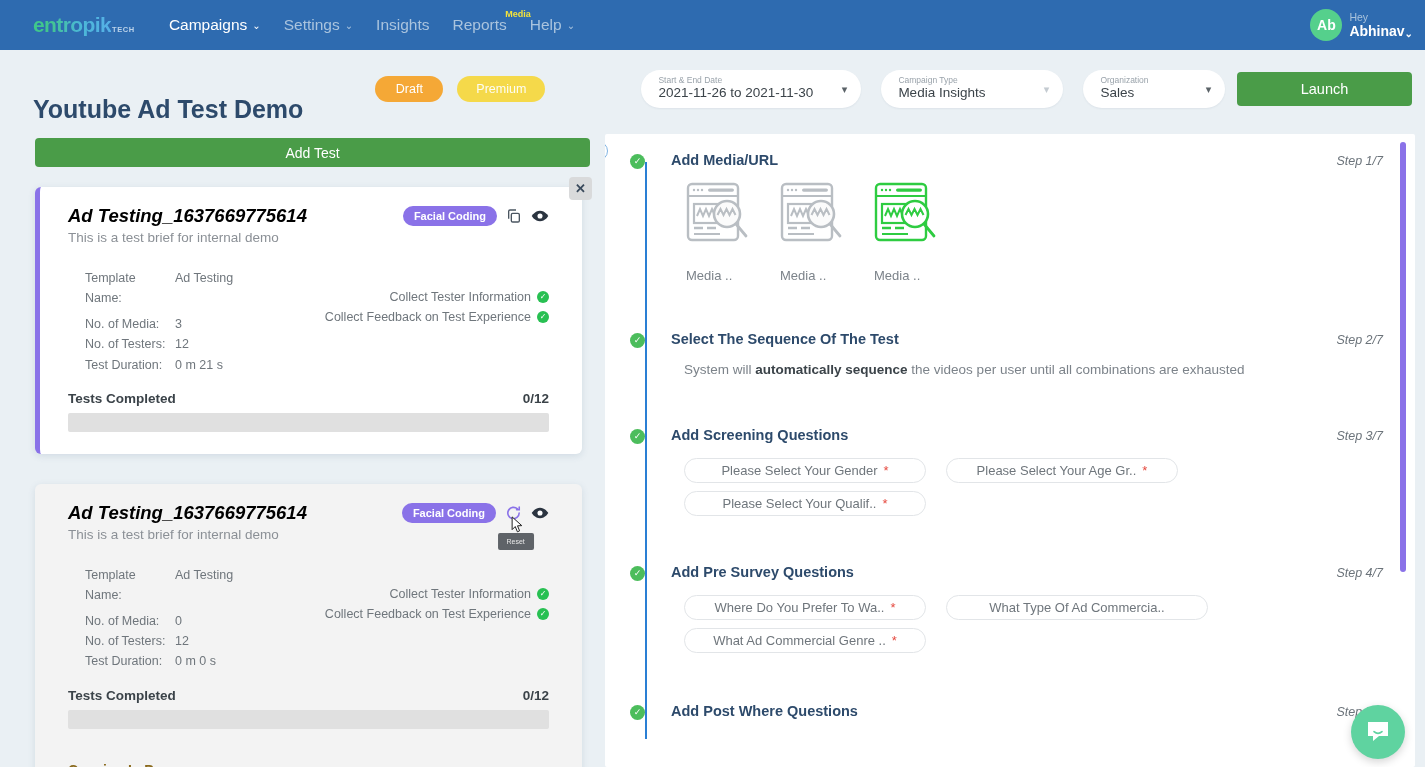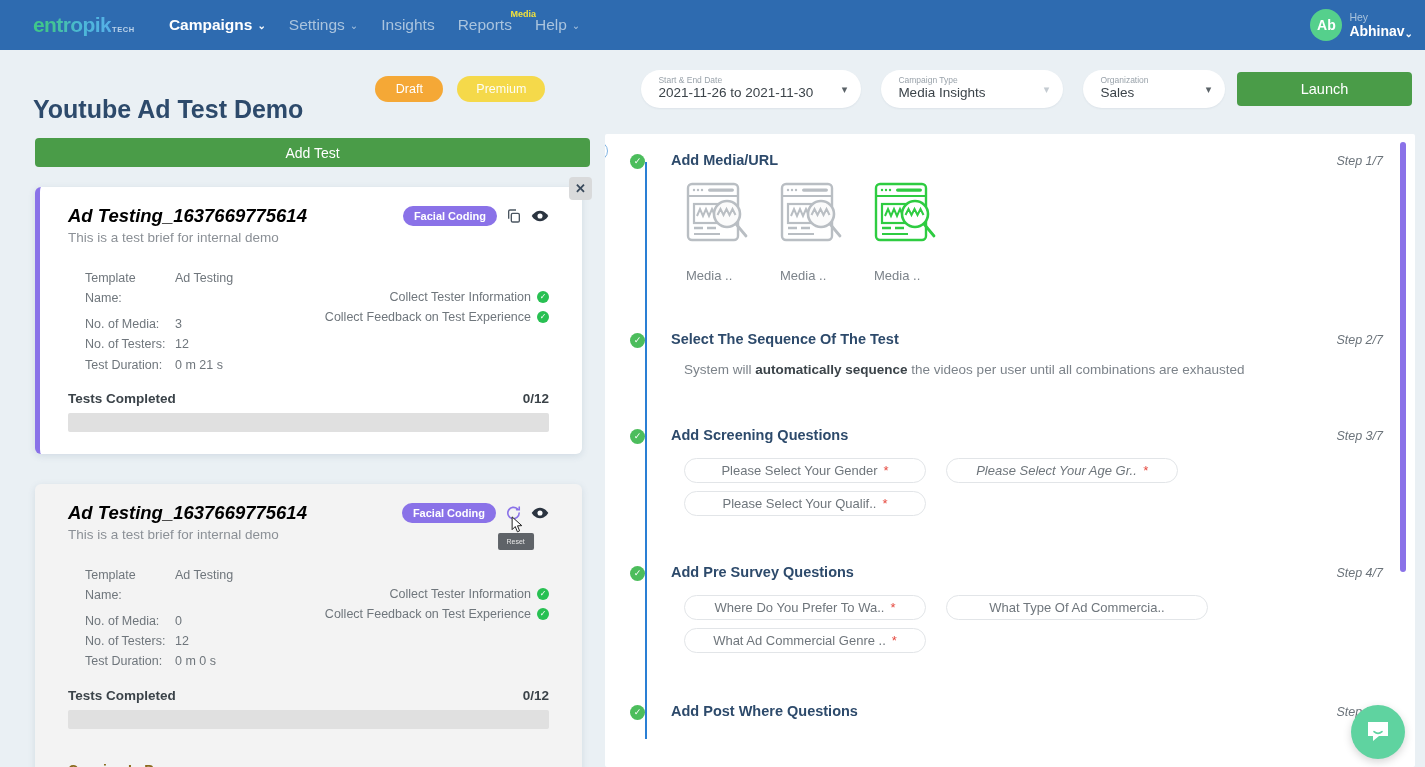--- a/index.html
+++ b/index.html
@@ -27,21 +27,21 @@
   .logo-sub {
     font-size: 7.5px; font-weight: bold; color: #bcd3ea;
     letter-spacing: 0.6px; margin-left: 1px; padding-bottom: 3px;
   }
   .nav-items { display: flex; align-items: center; margin-left: 34px; gap: 23px; }
   .nav-item {
     font-size: 15.5px; color: #aac4de; cursor: pointer;
     display: flex; align-items: center; gap: 5px; position: relative;
     white-space: nowrap;
   }
-  .nav-item.active { color: #ffffff; font-weight: bold; justify-content: center; }
+  .nav-item.active { color: #ffffff; font-weight: normal; justify-content: center; }
   .chev { font-size: 10px; line-height: 1; display: inline-block; transform: translateY(1px); }
   .beta-sup {
     position: absolute; top: -7px; right: -24px;
     font-size: 9px; font-weight: bold; color: #f2e23d;
   }
   .user-box {
     position: absolute; right: 12px; top: 0; height: 50px;
     display: flex; align-items: center; gap: 7px; cursor: pointer;
   }
   .avatar {
@@ -205,21 +205,21 @@
   .seq-text b { color: #3b4349; }
   .q-rows { margin: 15px 0 0 13px; }
   .q-line { display: flex; gap: 20px; margin-bottom: 8px; }
   .q-chip {
     border: 1px solid #e2e5e8; border-radius: 16px;
     height: 25px; display: flex; align-items: center; justify-content: center;
     font-size: 13px; color: #6f767c; padding: 0 14px; cursor: pointer;
     white-space: nowrap; background: #ffffff;
   }
   .q-chip .req { color: #e5493f; margin-left: 6px; font-size: 13px; }
-  .w1 { width: 242px; } .w2 { width: 232px; font-style: italic; } .w3 { width: 262px; }
+  .w1 { width: 242px; } .w2 { width: 232px; } .w3 { width: 262px; }
   .sp4 { margin-top: 48px; } .sp3 { margin-top: 50px; } .sp5 { margin-top: 50px; }
   .sp2 { margin-top: 48px; }
 
   .panel-scroll {
     position: absolute; right: 9px; top: 8px;
     width: 6px; height: 430px; background: #8a72e8; border-radius: 3px;
   }
   .panel-scroll-track {
     position: absolute; right: 9px; top: 8px;
     width: 6px; bottom: 0; background: #eef1f4; border-radius: 3px; z-index: -1;

